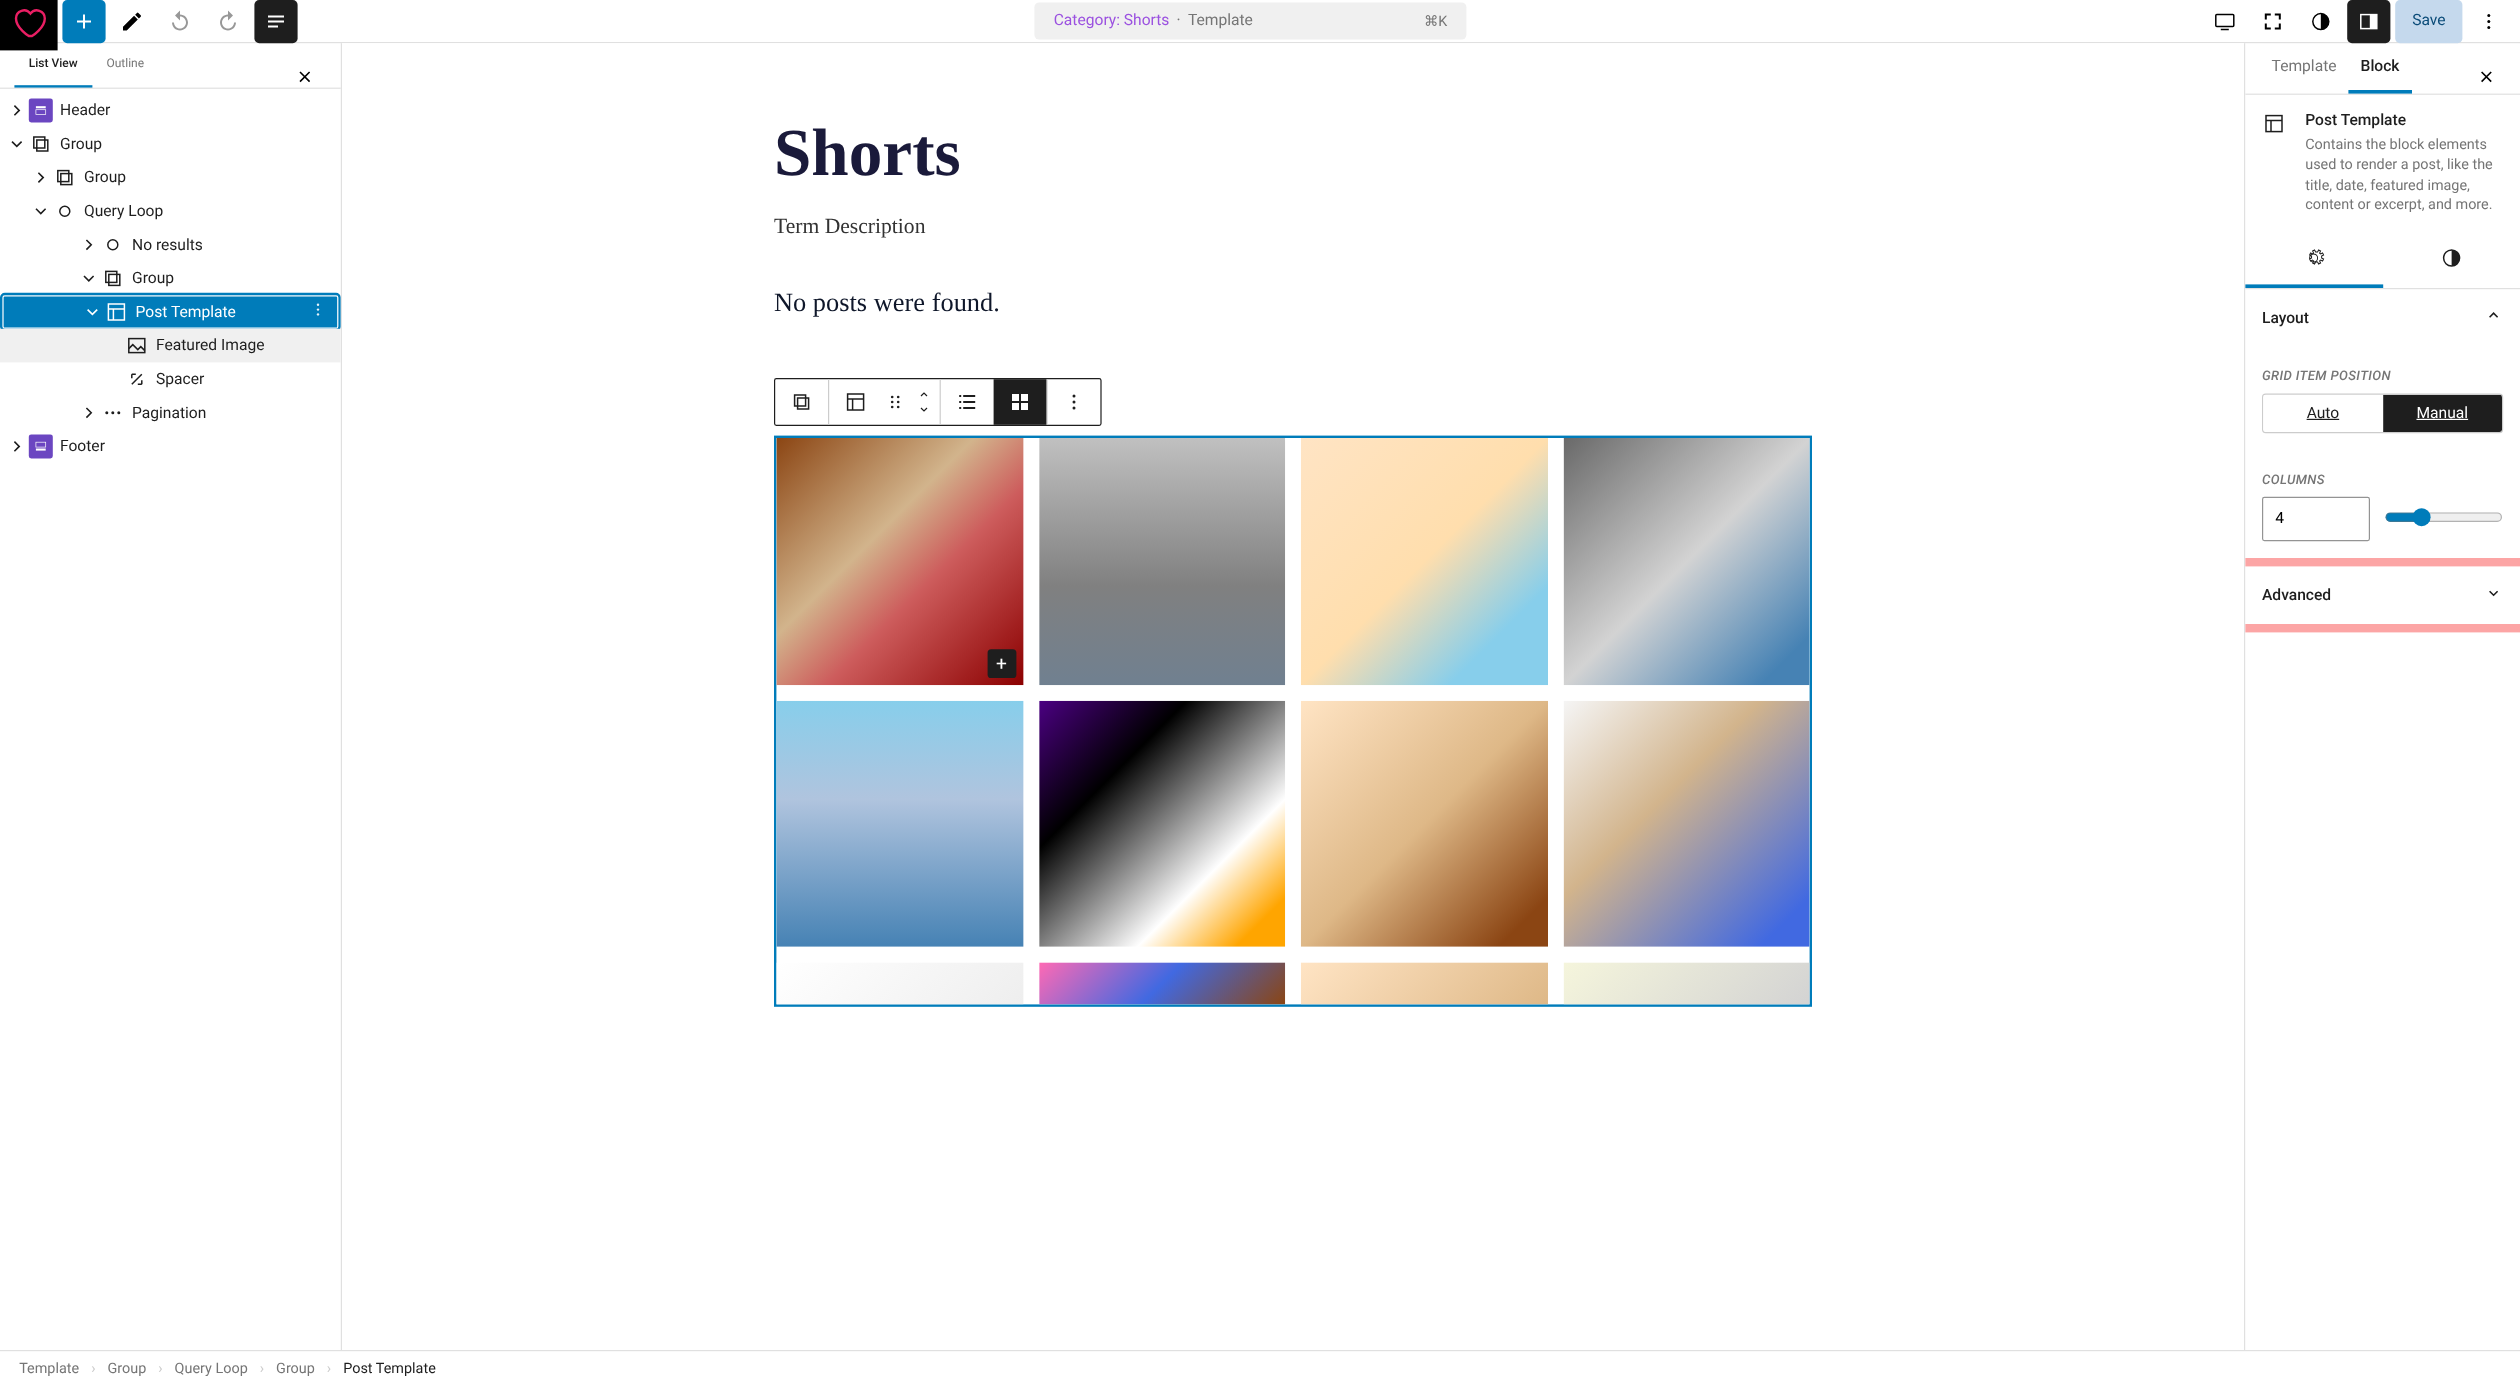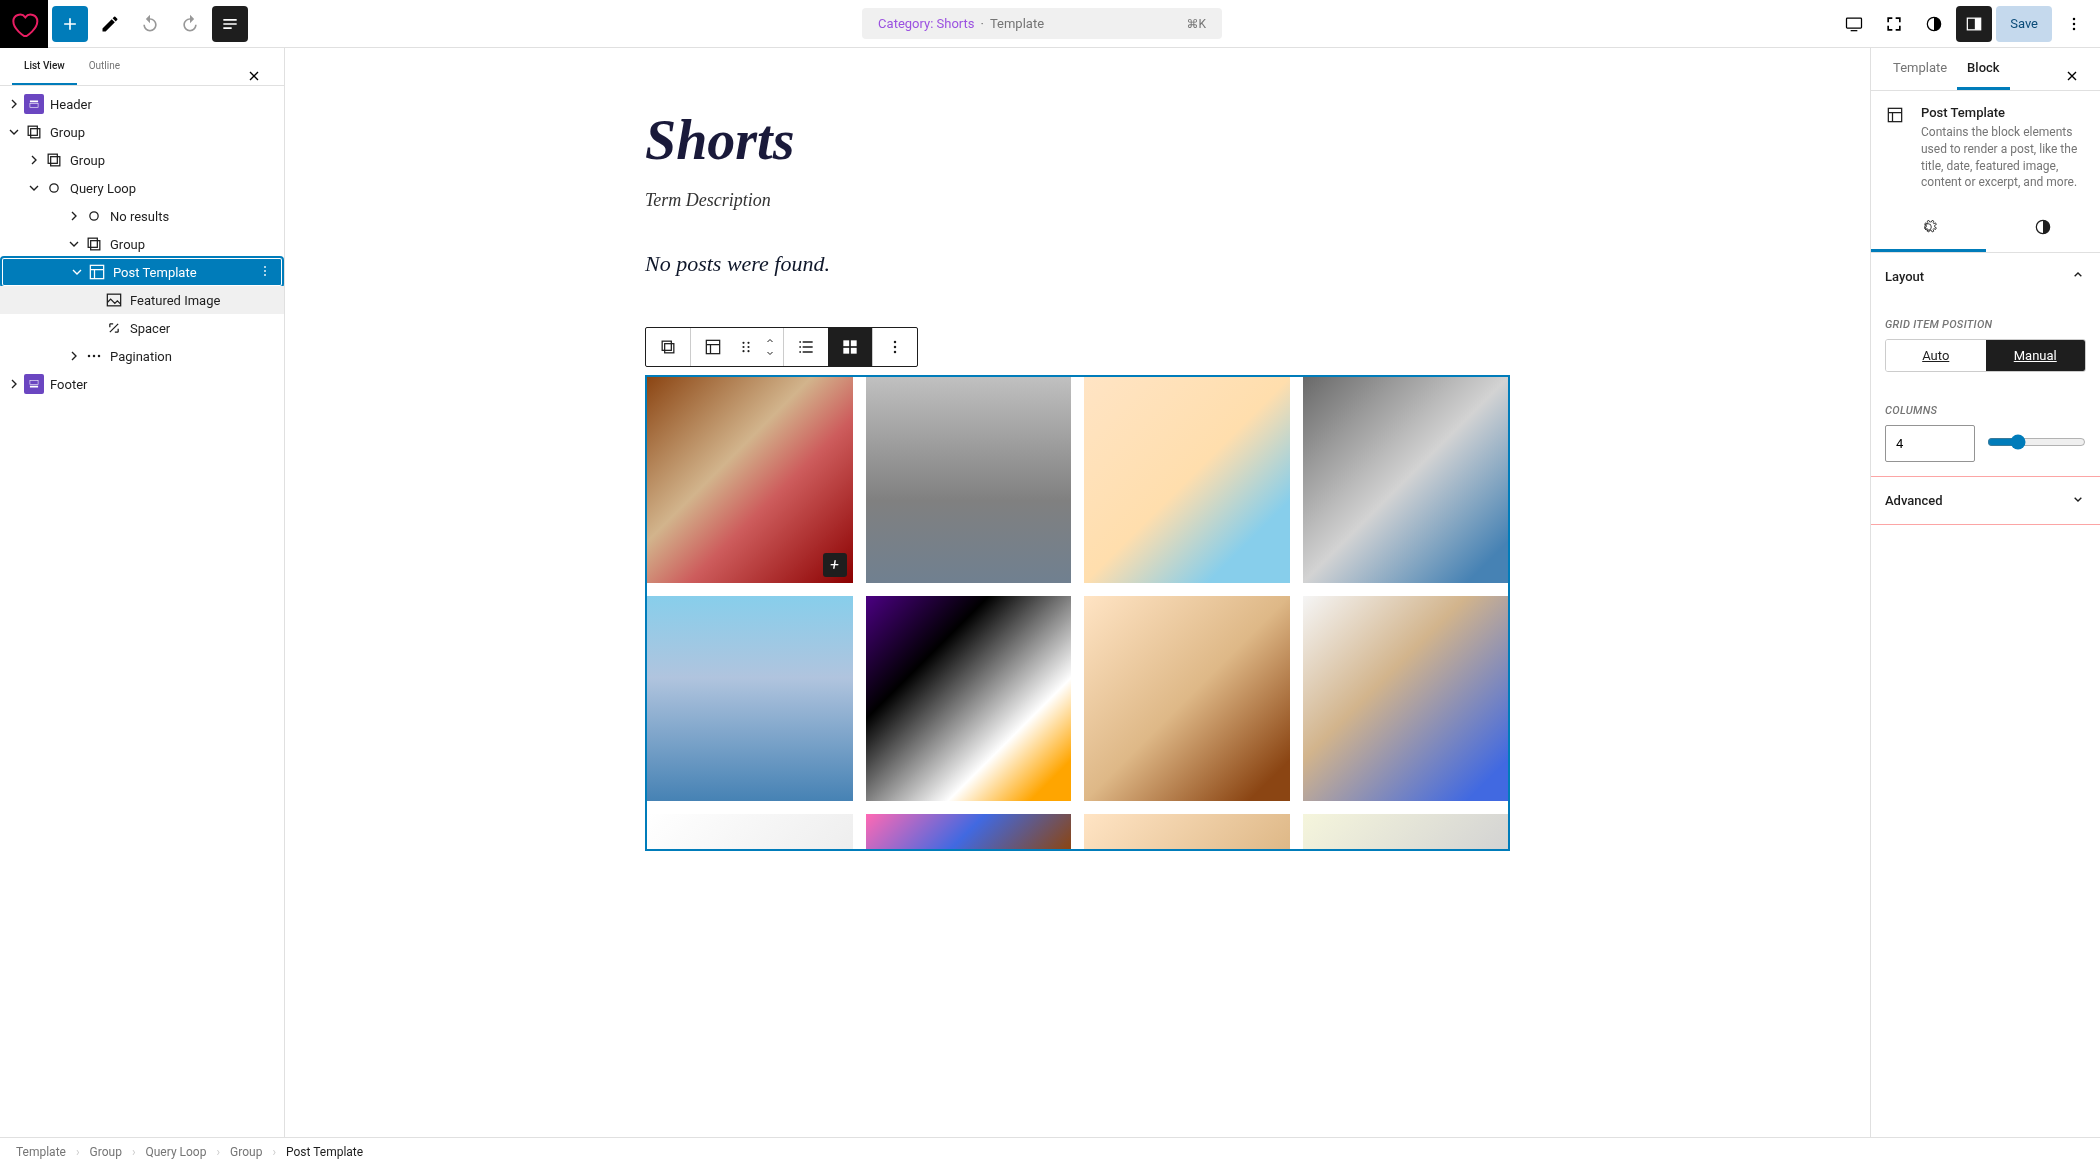--- a/index.html
+++ b/index.html
@@ -1,19 +1,19 @@
 <!DOCTYPE html>
 <html><head>
 <meta charset="utf-8">
 <style>
 * { margin: 0; padding: 0; box-sizing: border-box; font-family: -apple-system, BlinkMacSystemFont, "Segoe UI", Roboto, sans-serif; }
 body { font-size: 13px; color: #1e1e1e; overflow: hidden; }
 
 
-.topbar { display: flex; align-items: center; height: 48px; border-bottom: 1px solid #e0e0e0; padding: 0 8px; gap: 4px; }
+.topbar { display: flex; align-items: center; height: 36px; border-bottom: 1px solid #e0e0e0; padding: 0 8px; gap: 4px; }
 .logo { width: 48px; height: 48px; background: #000; display: flex; align-items: center; justify-content: center; margin: -8px 0 -8px -8px; }
 .logo svg { width: 32px; height: 32px; }
 .icon-btn { width: 36px; height: 36px; display: flex; align-items: center; justify-content: center; border-radius: 4px; cursor: pointer; background: transparent; border: none; }
 .icon-btn.blue { background: #007cba; color: #fff; }
 .icon-btn.dark { background: #1e1e1e; color: #fff; }
 .topbar-center { flex: 1; display: flex; justify-content: center; }
 .command-bar { background: #f0f0f0; border-radius: 4px; padding: 8px 16px; display: flex; align-items: center; gap: 6px; min-width: 360px; justify-content: center; font-size: 13px; color: #757575; }
 .command-bar .cat { color: #9b51e0; }
 .command-bar .shortcut { margin-left: auto; color: #757575; font-size: 12px; }
 .topbar-right { display: flex; gap: 4px; }
@@ -39,21 +39,21 @@
 .tree-toggle { width: 20px; display: flex; align-items: center; justify-content: center; }
 .tree-icon { width: 20px; height: 20px; display: flex; align-items: center; justify-content: center; margin-right: 6px; }
 .tree-item .more { position: absolute; right: 8px; color: currentColor; opacity: 0.9; }
 .indent-0 { padding-left: 4px; }
 .indent-1 { padding-left: 24px; }
 .indent-2 { padding-left: 64px; }
 .indent-3 { padding-left: 64px; }
 .indent-4 { padding-left: 84px; }
 
 
-.canvas-inner { padding: 60px 360px 80px 360px; max-width: 100%; font-style: italic; }
+.canvas-inner { padding: 60px 360px 80px 360px; max-width: 100%; }
 .page-title { font-family: Georgia, serif; font-size: 56px; font-weight: 700; color: #1a1a3a; margin-bottom: 18px; }
 .term-desc { font-family: Georgia, serif; font-size: 18px; color: #333; margin-bottom: 40px; }
 .no-posts { font-family: Georgia, serif; font-size: 22px; color: #0f172a; margin-bottom: 50px; }
 
 
 .block-toolbar { display: inline-flex; border: 1px solid #1e1e1e; border-radius: 2px; background: #fff; margin-bottom: 8px; }
 .block-toolbar-group { display: flex; border-right: 1px solid #ccc; }
 .block-toolbar-group:last-child { border-right: none; }
 .block-toolbar .tb-btn { width: 44px; height: 38px; display: flex; align-items: center; justify-content: center; cursor: pointer; }
 .block-toolbar .tb-btn.active { background: #1e1e1e; color: #fff; }
@@ -84,21 +84,21 @@
 .rs-tab { padding: 12px 10px; font-size: 13px; cursor: pointer; color: #757575; }
 .rs-tab.active { color: #1e1e1e; border-bottom: 3px solid #007cba; font-weight: 500; }
 .rs-close { position: absolute; right: 10px; top: 10px; }
 .rs-block-header { display: flex; gap: 12px; padding: 14px; }
 .rs-block-header .bicon { width: 24px; height: 24px; flex-shrink: 0; }
 .rs-block-header .title { font-weight: 500; font-size: 13px; margin-bottom: 4px; }
 .rs-block-header .desc { font-size: 12px; color: #757575; line-height: 1.4; }
 .rs-subtabs { display: flex; border-bottom: 1px solid #e0e0e0; }
 .rs-subtab { flex: 1; display: flex; align-items: center; justify-content: center; padding: 12px 0; cursor: pointer; border-bottom: 3px solid transparent; }
 .rs-subtab.active { border-bottom-color: #007cba; }
-.rs-panel { padding: 14px; border-bottom: 1px solid #fca5a5; }
+.rs-panel { padding: 14px; border-bottom: 7px solid #fca5a5; }
 .rs-panel-header { display: flex; justify-content: space-between; align-items: center; font-weight: 500; font-size: 13px; cursor: pointer; }
 .rs-label { font-size: 11px; text-transform: uppercase; color: #757575; font-weight: 500; margin: 32px 0 8px; letter-spacing: 0.3px; font-style: italic; }
 .toggle-group { display: flex; border: 1px solid #ccc; border-radius: 3px; overflow: hidden; }
 .toggle-btn { flex: 1; padding: 8px 0; text-align: center; font-size: 13px; cursor: pointer; background: #fff; text-decoration: underline; }
 .toggle-btn.active { background: #1e1e1e; color: #fff; }
 .columns-row { display: flex; align-items: center; gap: 12px; }
 .columns-input { width: 90px; border: 1px solid #949494; border-radius: 2px; padding: 10px 10px; font-size: 13px; }
 .slider { flex: 1; }
 input[type=range] { width: 100%; accent-color: #007cba; }
 

